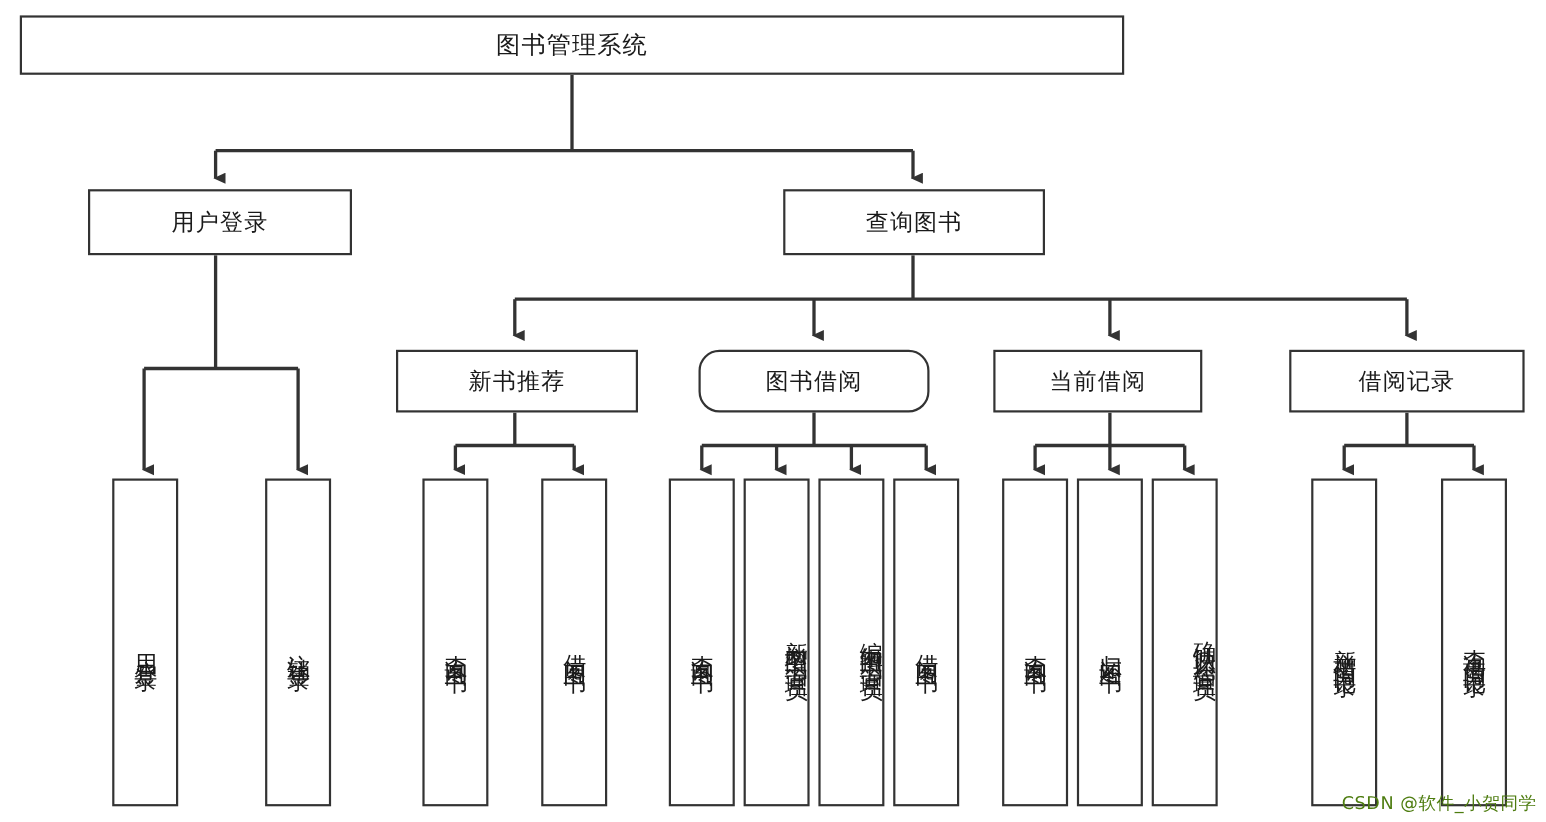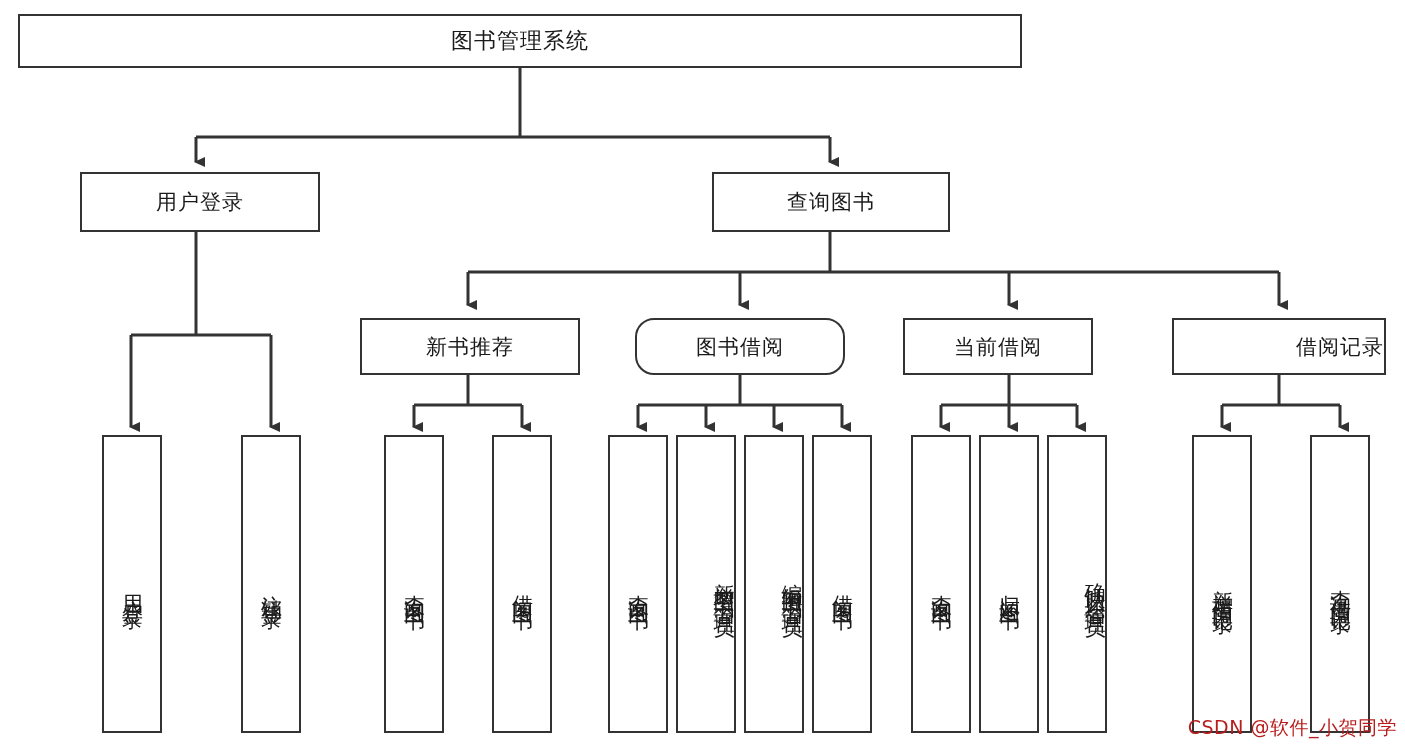--- a/index.html
+++ b/index.html
@@ -61,22 +61,22 @@
     left: 0;
     top: 0;
     width: 1405px;
     height: 747px;
     pointer-events: none;
   }
   .watermark {
     position: absolute;
     right: 8px;
     bottom: 6px;
-    font-size: 19px;
-    color: #b91c1c;
+    font-size: 16px;
+    color: #4d7c0f;
     letter-spacing: 0.5px;
     white-space: nowrap;
   }
 </style>
 </head>
 <body>
 
 <div id="canvas">
 
   <svg class="wires" viewBox="0 0 1405 747">
@@ -142,21 +142,21 @@
 
   <div class="node node-l3" style="left:360px; top:318px; width:220px; height:57px;">
     <span>新书推荐</span>
   </div>
   <div class="node node-l3" style="left:635px; top:318px; width:210px; height:57px;border-radius:19px;">
     <span>图书借阅</span>
   </div>
   <div class="node node-l3" style="left:903px; top:318px; width:190px; height:57px;">
     <span>当前借阅</span>
   </div>
-  <div class="node node-l3" style="left:1172px; top:318px; width:214px; height:57px;justify-content:flex-end;">
+  <div class="node node-l3" style="left:1172px; top:318px; width:214px; height:57px;">
     <span>借阅记录</span>
   </div>
 
   <div class="node node-leaf align-center" style="left:102px; top:435px; width:60px; height:298px;">
     <span class="leaf-label">用户登录</span>
   </div>
   <div class="node node-leaf align-center" style="left:241px; top:435px; width:60px; height:298px;">
     <span class="leaf-label">注销登录</span>
   </div>
 

